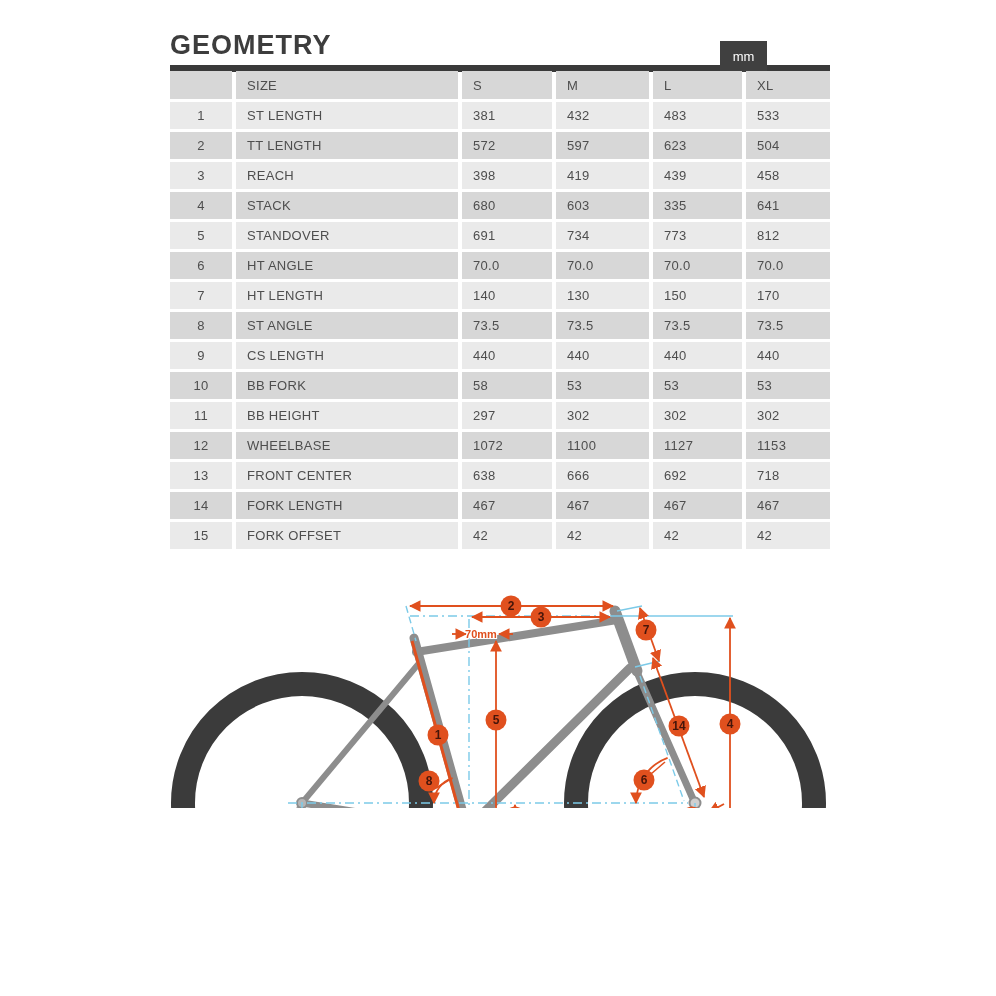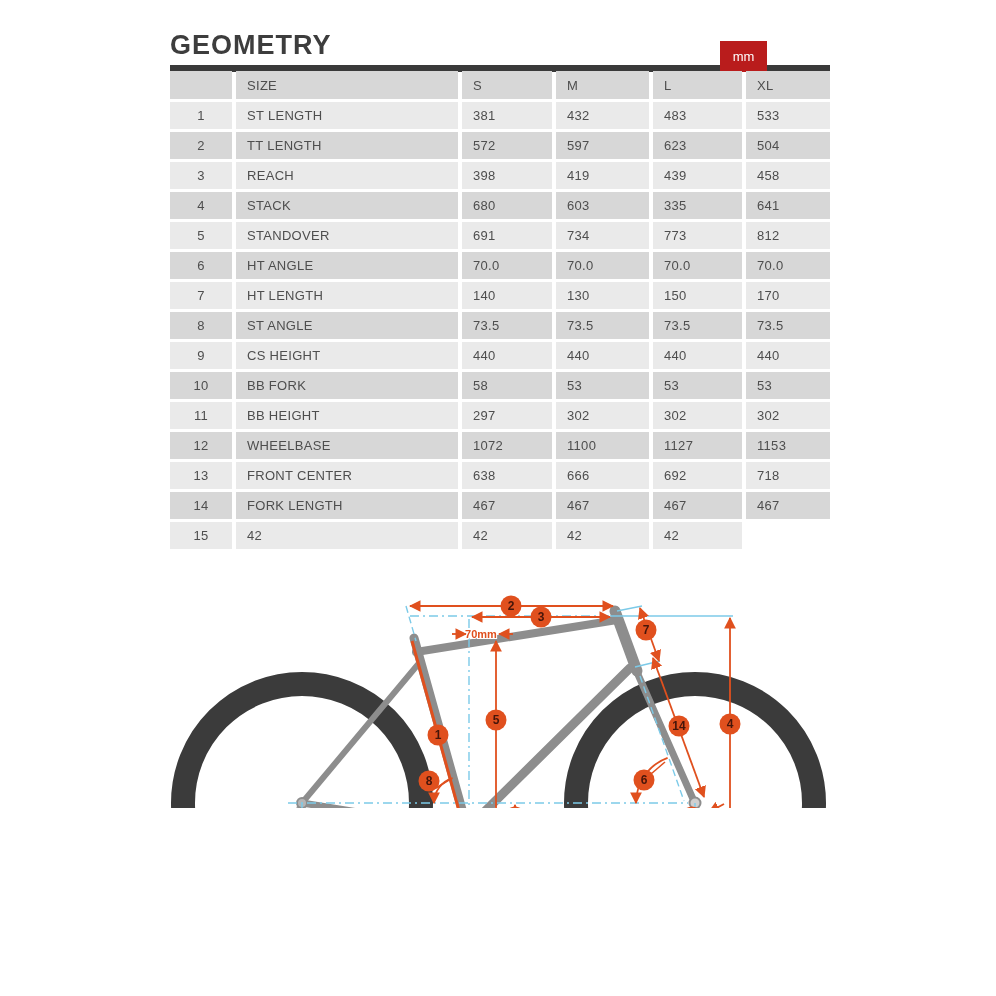--- a/index.html
+++ b/index.html
@@ -2,21 +2,21 @@
 <html><head>
 <meta charset="utf-8">
 <style>
   html,body{margin:0;padding:0;background:#fff;}
   #page{position:relative;width:996px;height:808px;background:#fff;overflow:hidden;
         font-family:"Liberation Sans","DejaVu Sans",sans-serif;}
   
   #title{position:absolute;left:170px;top:30px;font-size:27px;font-weight:700;
          letter-spacing:1px;color:#3d3d3d;}
   #rule{position:absolute;left:170px;top:65px;width:660px;height:7px;background:#3a3a3a;}
-  #unit-badge{position:absolute;left:720px;top:41px;width:47px;height:31px;background:#b91c1c;
+  #unit-badge{position:absolute;left:720px;top:41px;width:47px;height:31px;background:#404040;
          color:#fff;font-size:13px;display:flex;align-items:center;justify-content:center;}
   
   #geo-table{position:absolute;left:170px;top:71px;width:660px;display:grid;
          grid-template-columns:62px 222px 90px 93px 89px 84px;
          column-gap:4px;row-gap:3px;}
   .cell{height:27px;display:flex;align-items:center;font-size:13px;color:#4e4e4e;
         letter-spacing:0.3px;}
   .cell.head{height:28px;}
   .num{justify-content:center;}
   .lbl,.val{padding-left:11px;}
@@ -84,21 +84,21 @@
       <div class="cell val shade-a">130</div>
       <div class="cell val shade-a">150</div>
       <div class="cell val shade-a">170</div>
       <div class="cell num shade-b">8</div>
       <div class="cell lbl shade-b">ST ANGLE</div>
       <div class="cell val shade-b">73.5</div>
       <div class="cell val shade-b">73.5</div>
       <div class="cell val shade-b">73.5</div>
       <div class="cell val shade-b">73.5</div>
       <div class="cell num shade-a">9</div>
-      <div class="cell lbl shade-a">CS HEIGHT</div>
+      <div class="cell lbl shade-a">CS LENGTH</div>
       <div class="cell val shade-a">440</div>
       <div class="cell val shade-a">440</div>
       <div class="cell val shade-a">440</div>
       <div class="cell val shade-a">440</div>
       <div class="cell num shade-b">10</div>
       <div class="cell lbl shade-b">BB FORK</div>
       <div class="cell val shade-b">58</div>
       <div class="cell val shade-b">53</div>
       <div class="cell val shade-b">53</div>
       <div class="cell val shade-b">53</div>
@@ -120,20 +120,21 @@
       <div class="cell val shade-a">666</div>
       <div class="cell val shade-a">692</div>
       <div class="cell val shade-a">718</div>
       <div class="cell num shade-b">14</div>
       <div class="cell lbl shade-b">FORK LENGTH</div>
       <div class="cell val shade-b">467</div>
       <div class="cell val shade-b">467</div>
       <div class="cell val shade-b">467</div>
       <div class="cell val shade-b">467</div>
       <div class="cell num shade-a">15</div>
+      <div class="cell lbl shade-a">FORK OFFSET</div>
       <div class="cell val shade-a">42</div>
       <div class="cell val shade-a">42</div>
       <div class="cell val shade-a">42</div>
       <div class="cell val shade-a">42</div>
     </div>
 
   <svg id="diagram" viewBox="0 560 996 436" xmlns="http://www.w3.org/2000/svg">
     <defs>
       <marker id="ah" viewBox="0 0 10 10" refX="9" refY="5" markerWidth="6.5" markerHeight="6.5" orient="auto-start-reverse">
           <path d="M0,0L10,5L0,10z" fill="#e0501e"></path>

